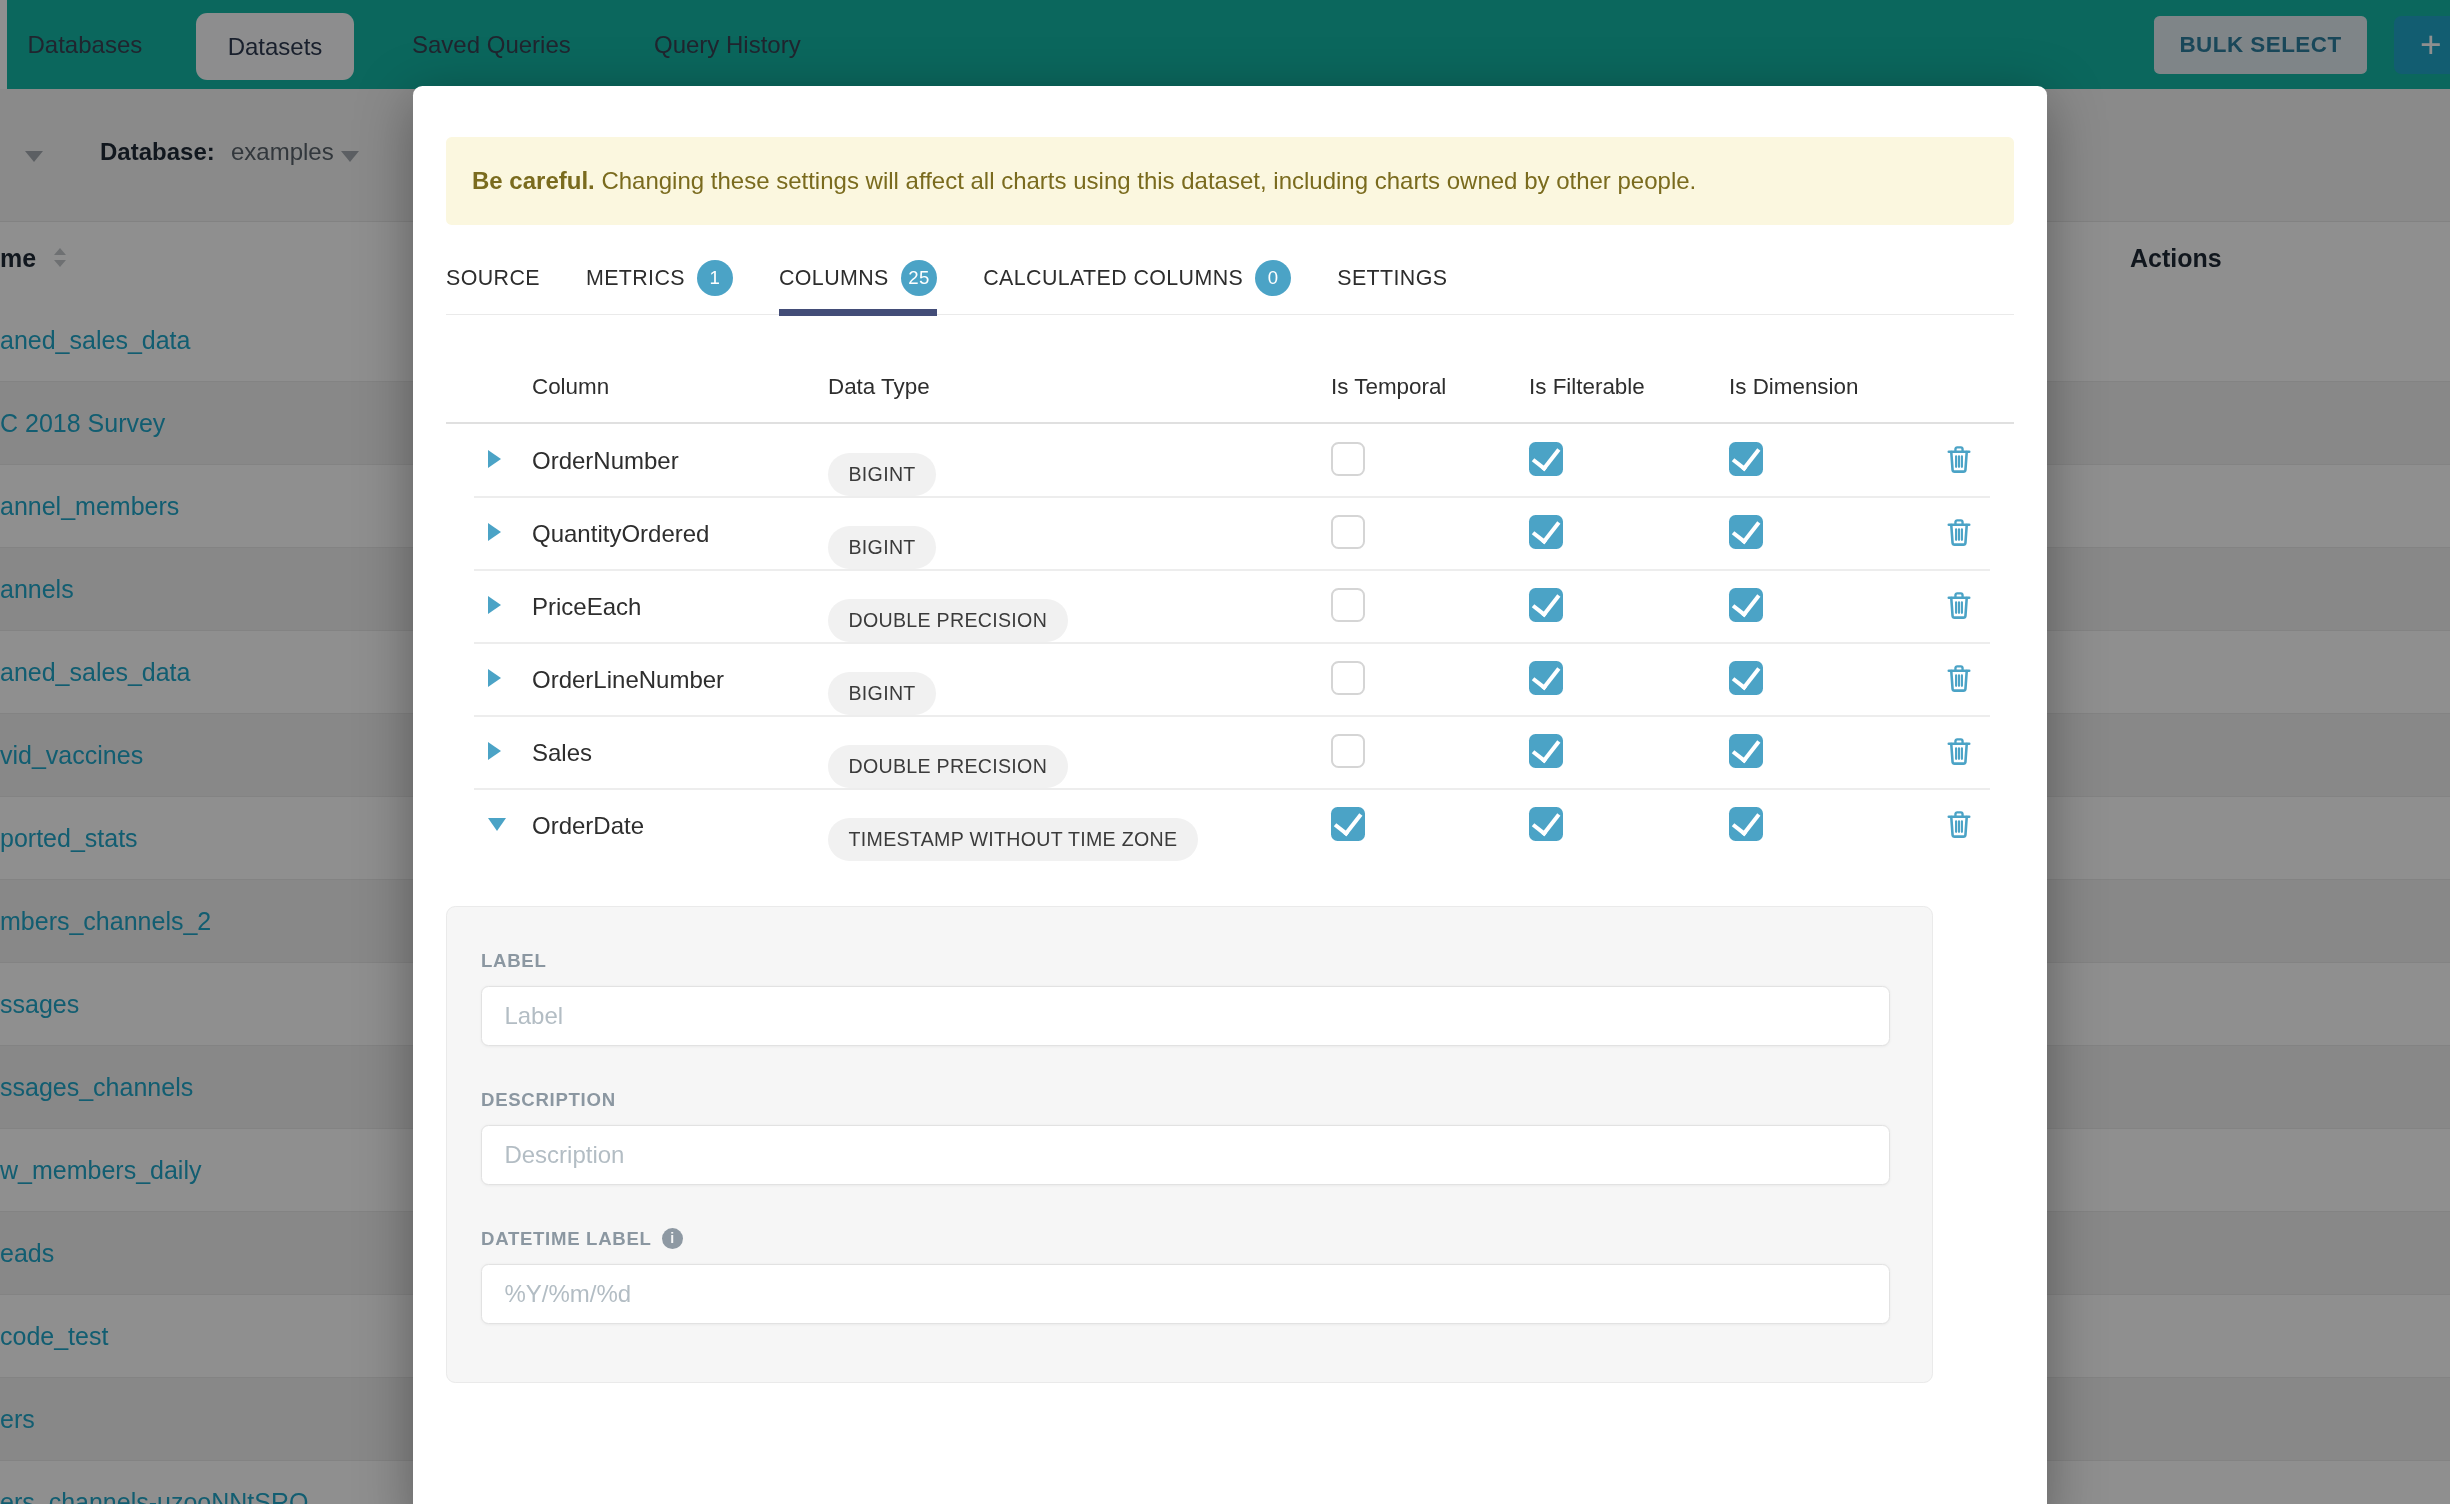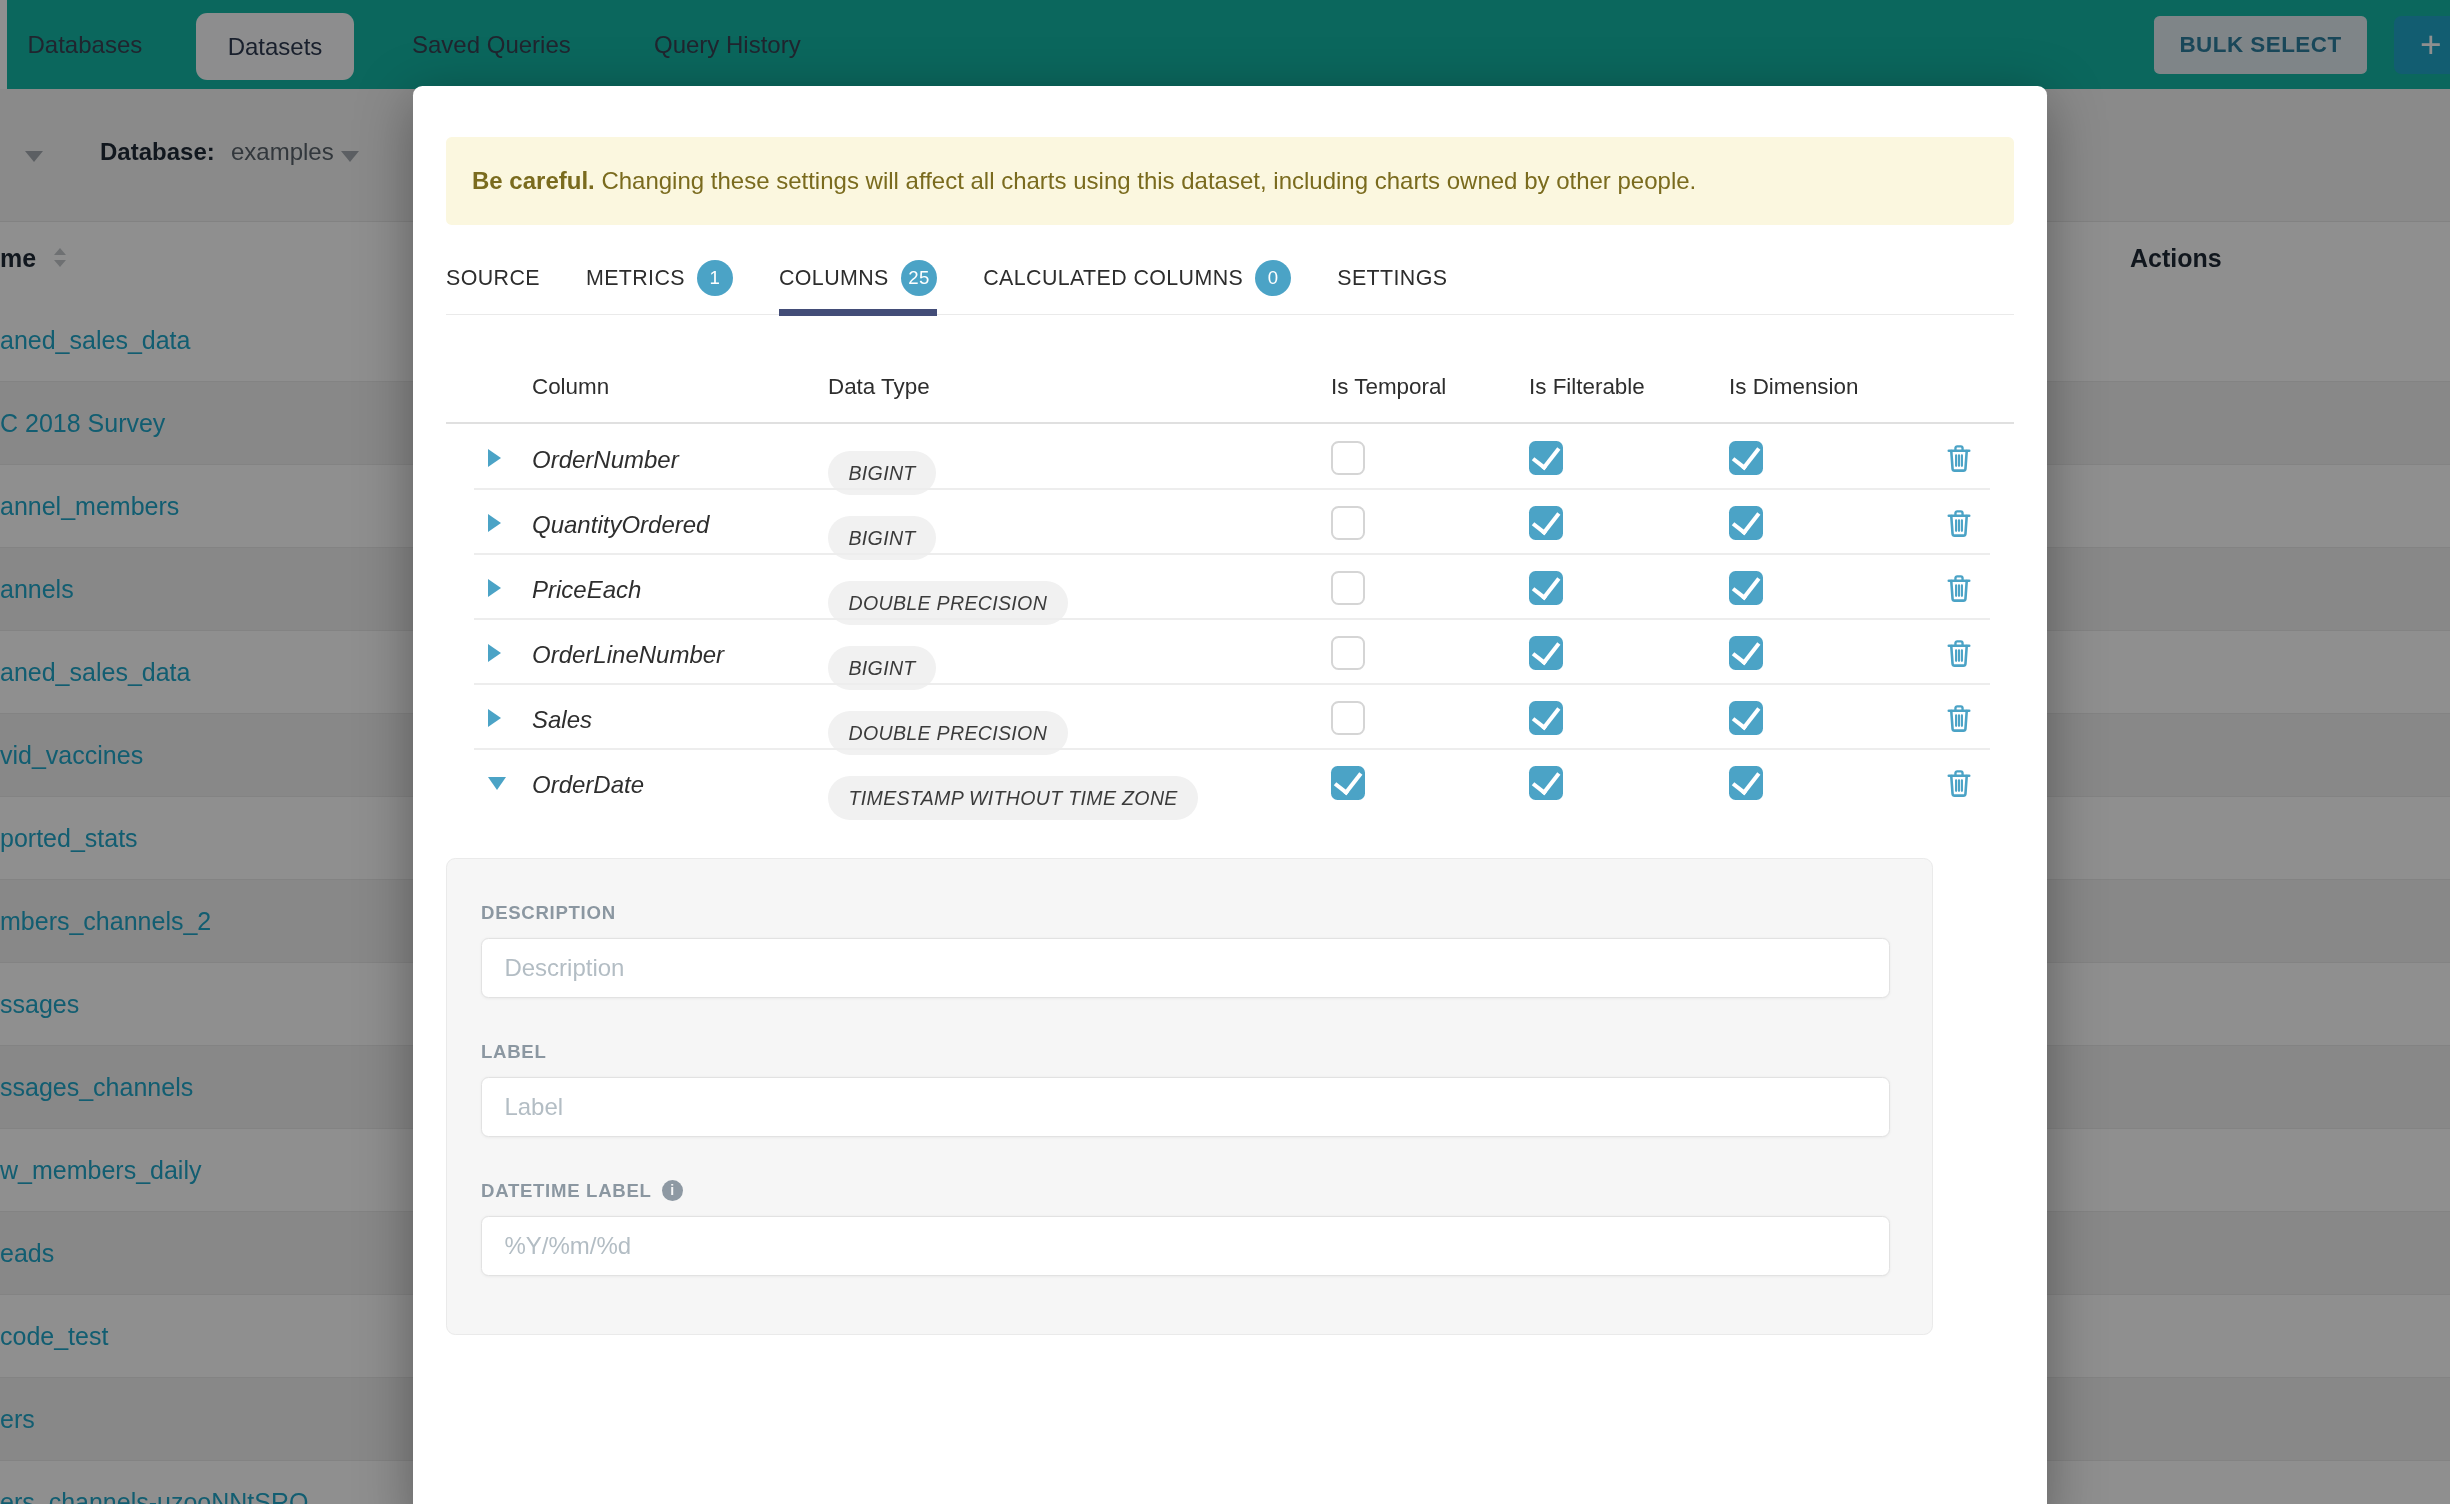--- a/index.html
+++ b/index.html
@@ -66,21 +66,21 @@
   .tab{display:flex;align-items:center;padding-bottom:17.7px;font-size:21.4px;color:#2D2D2D;
        letter-spacing:0.4px;position:relative;cursor:pointer;white-space:nowrap;}
   .tab .badge{margin-left:12px;height:36px;min-width:36px;border-radius:18.6px;background:#4BA3C6;
               color:#fff;font-size:18.6px;display:flex;align-items:center;justify-content:center;
               padding:0 7.5px;box-sizing:border-box;}
   .tab.active::after{content:"";position:absolute;left:0;right:0;bottom:-1.9px;height:6.5px;background:#434D78;}
 
   .grid-cols{display:grid;grid-template-columns:42px 44px 296px 503px 198px 200px 209px 1fr;align-items:center;}
   .cols-header{margin-top:37px;padding:22.4px 0 22.4px;border-bottom:2.8px solid #E0E0E0;
                font-size:22.4px;font-weight:400;color:#2E2E2E;}
-  .crow{height:65px;position:relative;font-style:italic;}
+  .crow{height:73px;position:relative;}
   .crow::after{content:"";position:absolute;left:28px;right:24px;bottom:-0.9px;height:1.9px;background:#EDEDED;}
   .crow.expanded::after{display:none;}
   .caret{width:0;height:0;border-top:9.3px solid transparent;border-bottom:9.3px solid transparent;
          border-left:13px solid #4BA3C6;display:inline-block;cursor:pointer;}
   .caret.down{border-left:9.3px solid transparent;border-right:9.3px solid transparent;
               border-top:13px solid #4BA3C6;border-bottom:none;}
   .cname{font-size:24px;color:#2E2E2E;}
   .pill{background:#F1F1F1;border-radius:931px;padding:10.3px 20.5px;font-size:19.6px;color:#3B3B3B;
         letter-spacing:0.3px;white-space:nowrap;display:inline-block;margin-top:27px;}
   .checkbox{width:34px;height:34px;border-radius:7.5px;border:2.8px solid #D5D5D5;background:#fff;
@@ -357,29 +357,29 @@
             <path d="M9.3 10.5v9.8M12 10.5v9.8M14.7 10.5v9.8" stroke="#4BA3C6" stroke-width="2" stroke-linecap="round"></path>
           </svg>
         </span>
       </div>
     </div>
   </div>
 
       <div class="panel">
         <div class="field">
           <div class="field-label">
+            <span>LABEL</span>
+          </div>
+          <input class="field-input" type="text" placeholder="Label" style="">
+        </div>
+        <div class="field">
+          <div class="field-label">
             <span>DESCRIPTION</span>
           </div>
           <input class="field-input" type="text" placeholder="Description" style="">
-        </div>
-        <div class="field">
-          <div class="field-label">
-            <span>LABEL</span>
-          </div>
-          <input class="field-input" type="text" placeholder="Label" style="">
         </div>
         <div class="field">
           <div class="field-label">
             <span>DATETIME LABEL</span>
             <span class="info-icon">i</span>
           </div>
           <input class="field-input" type="text" placeholder="%Y/%m/%d" style="">
         </div>
       </div>
     </div>

